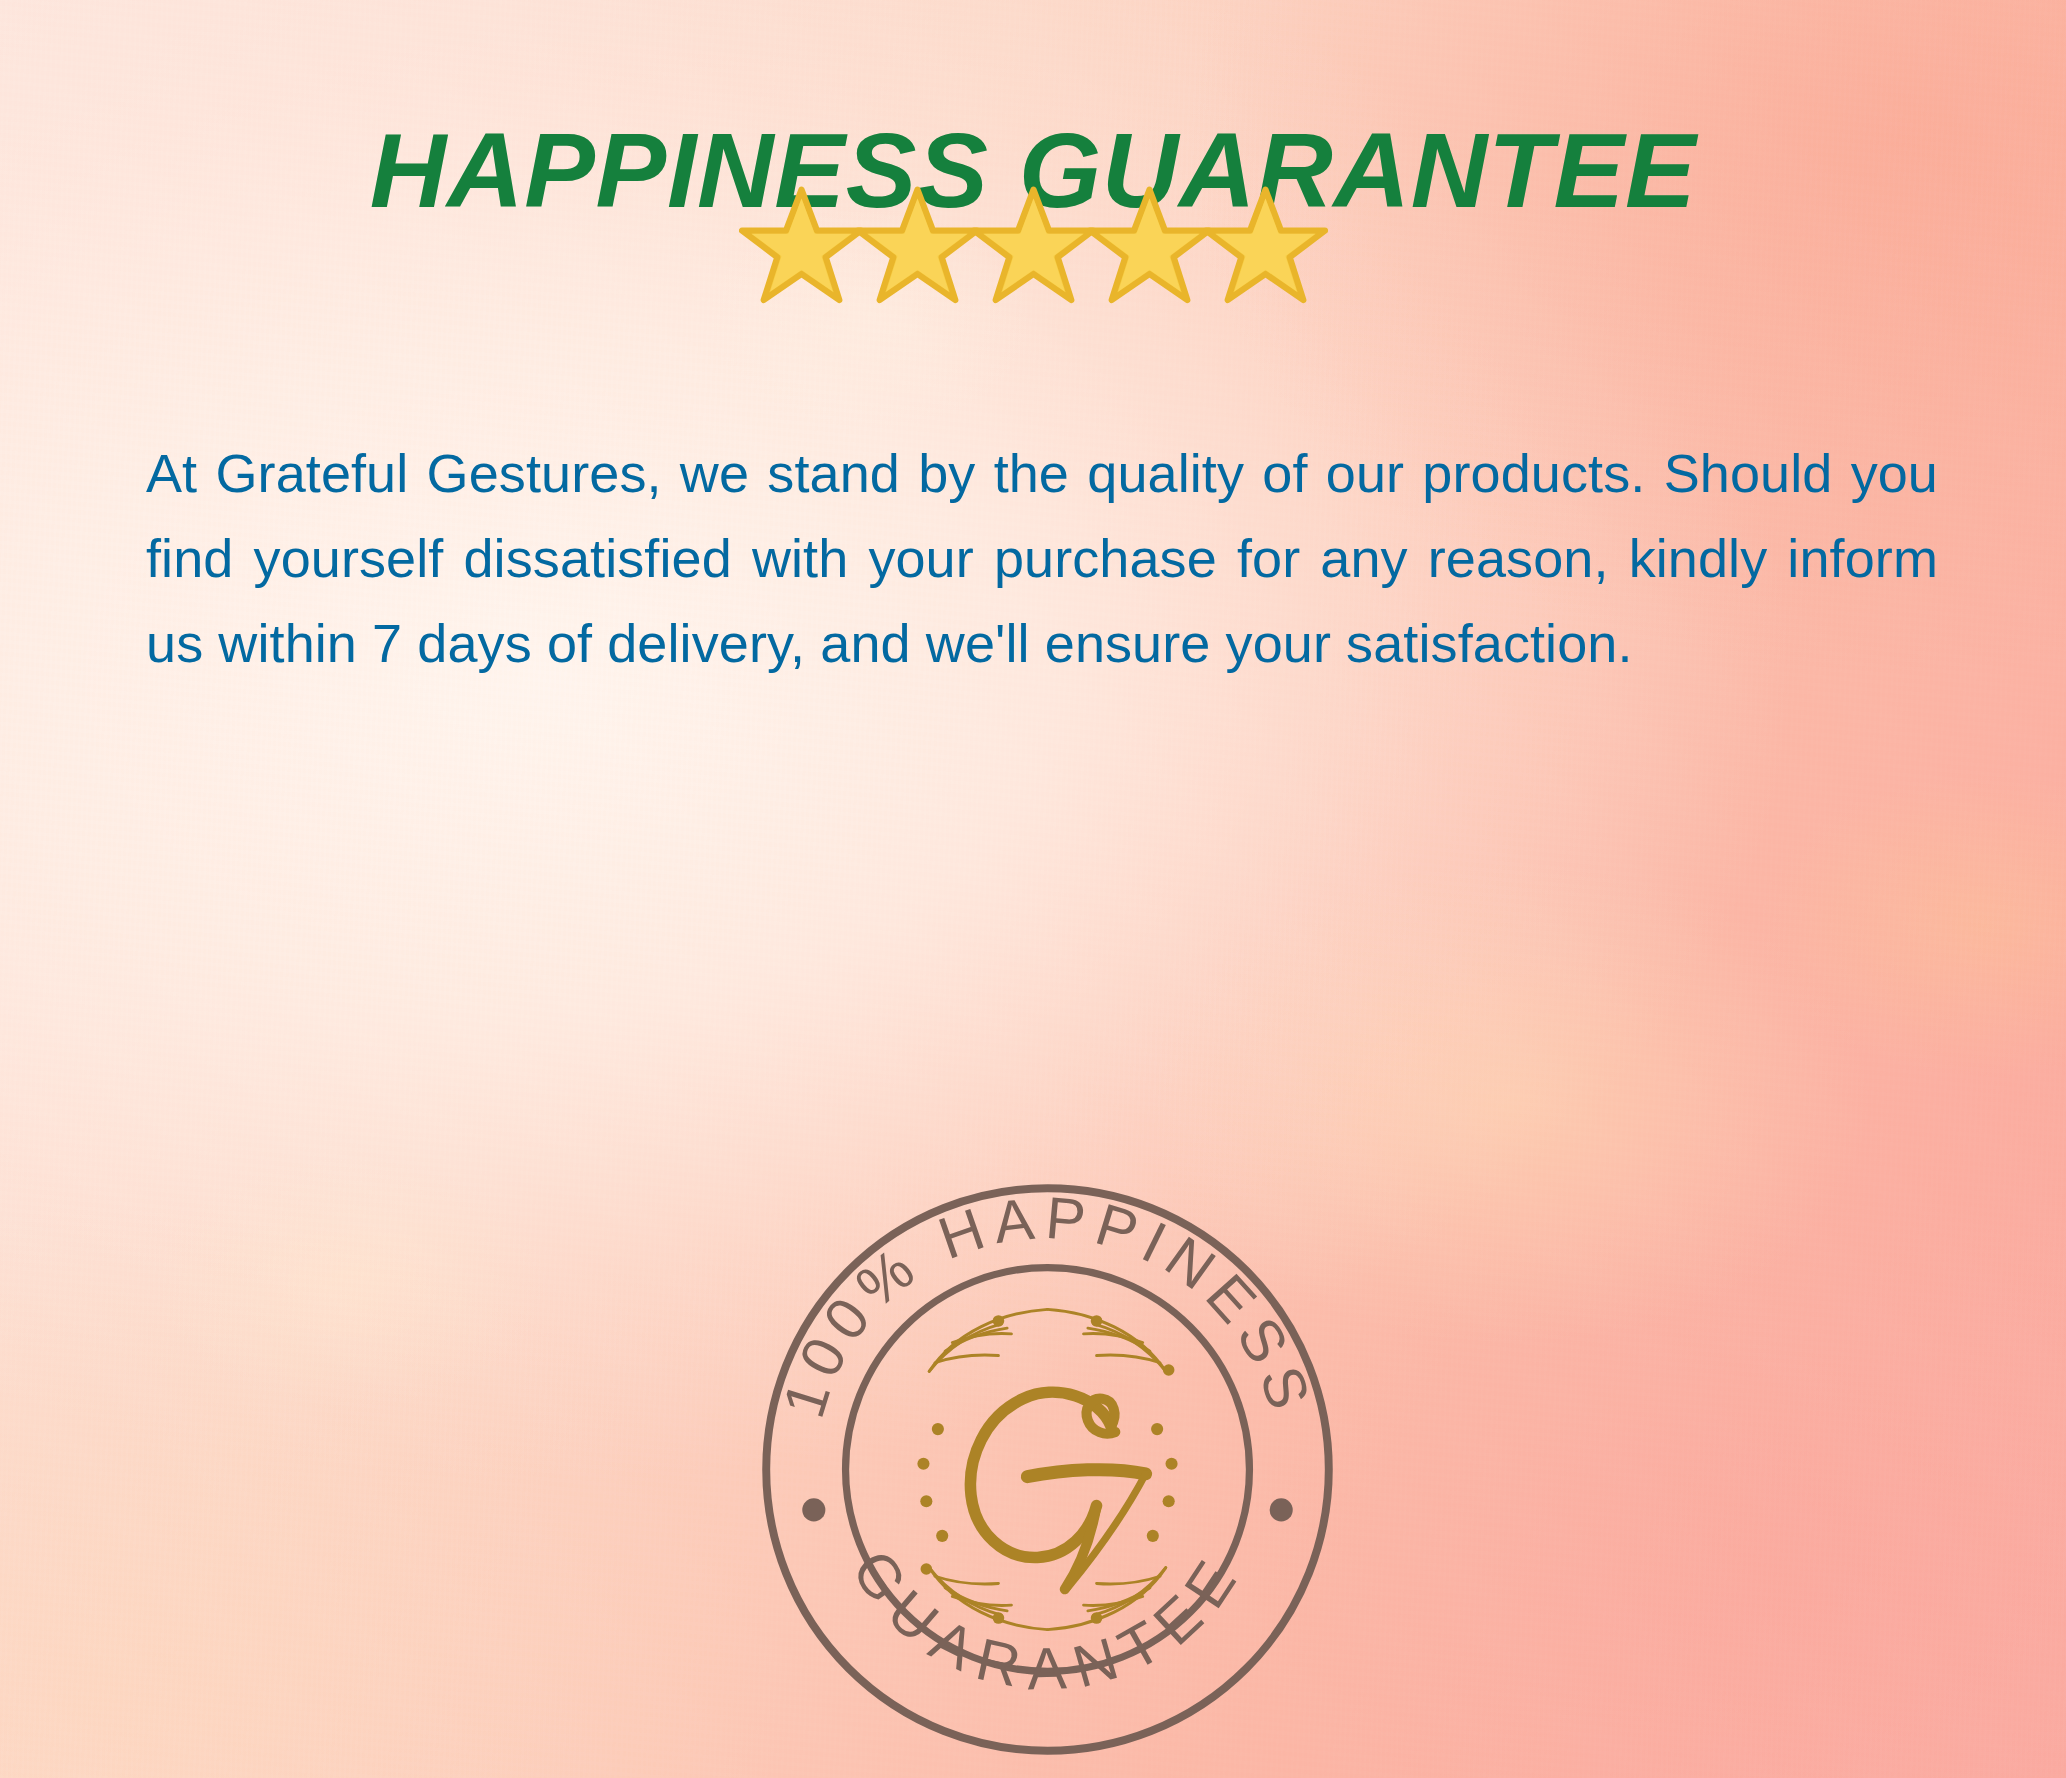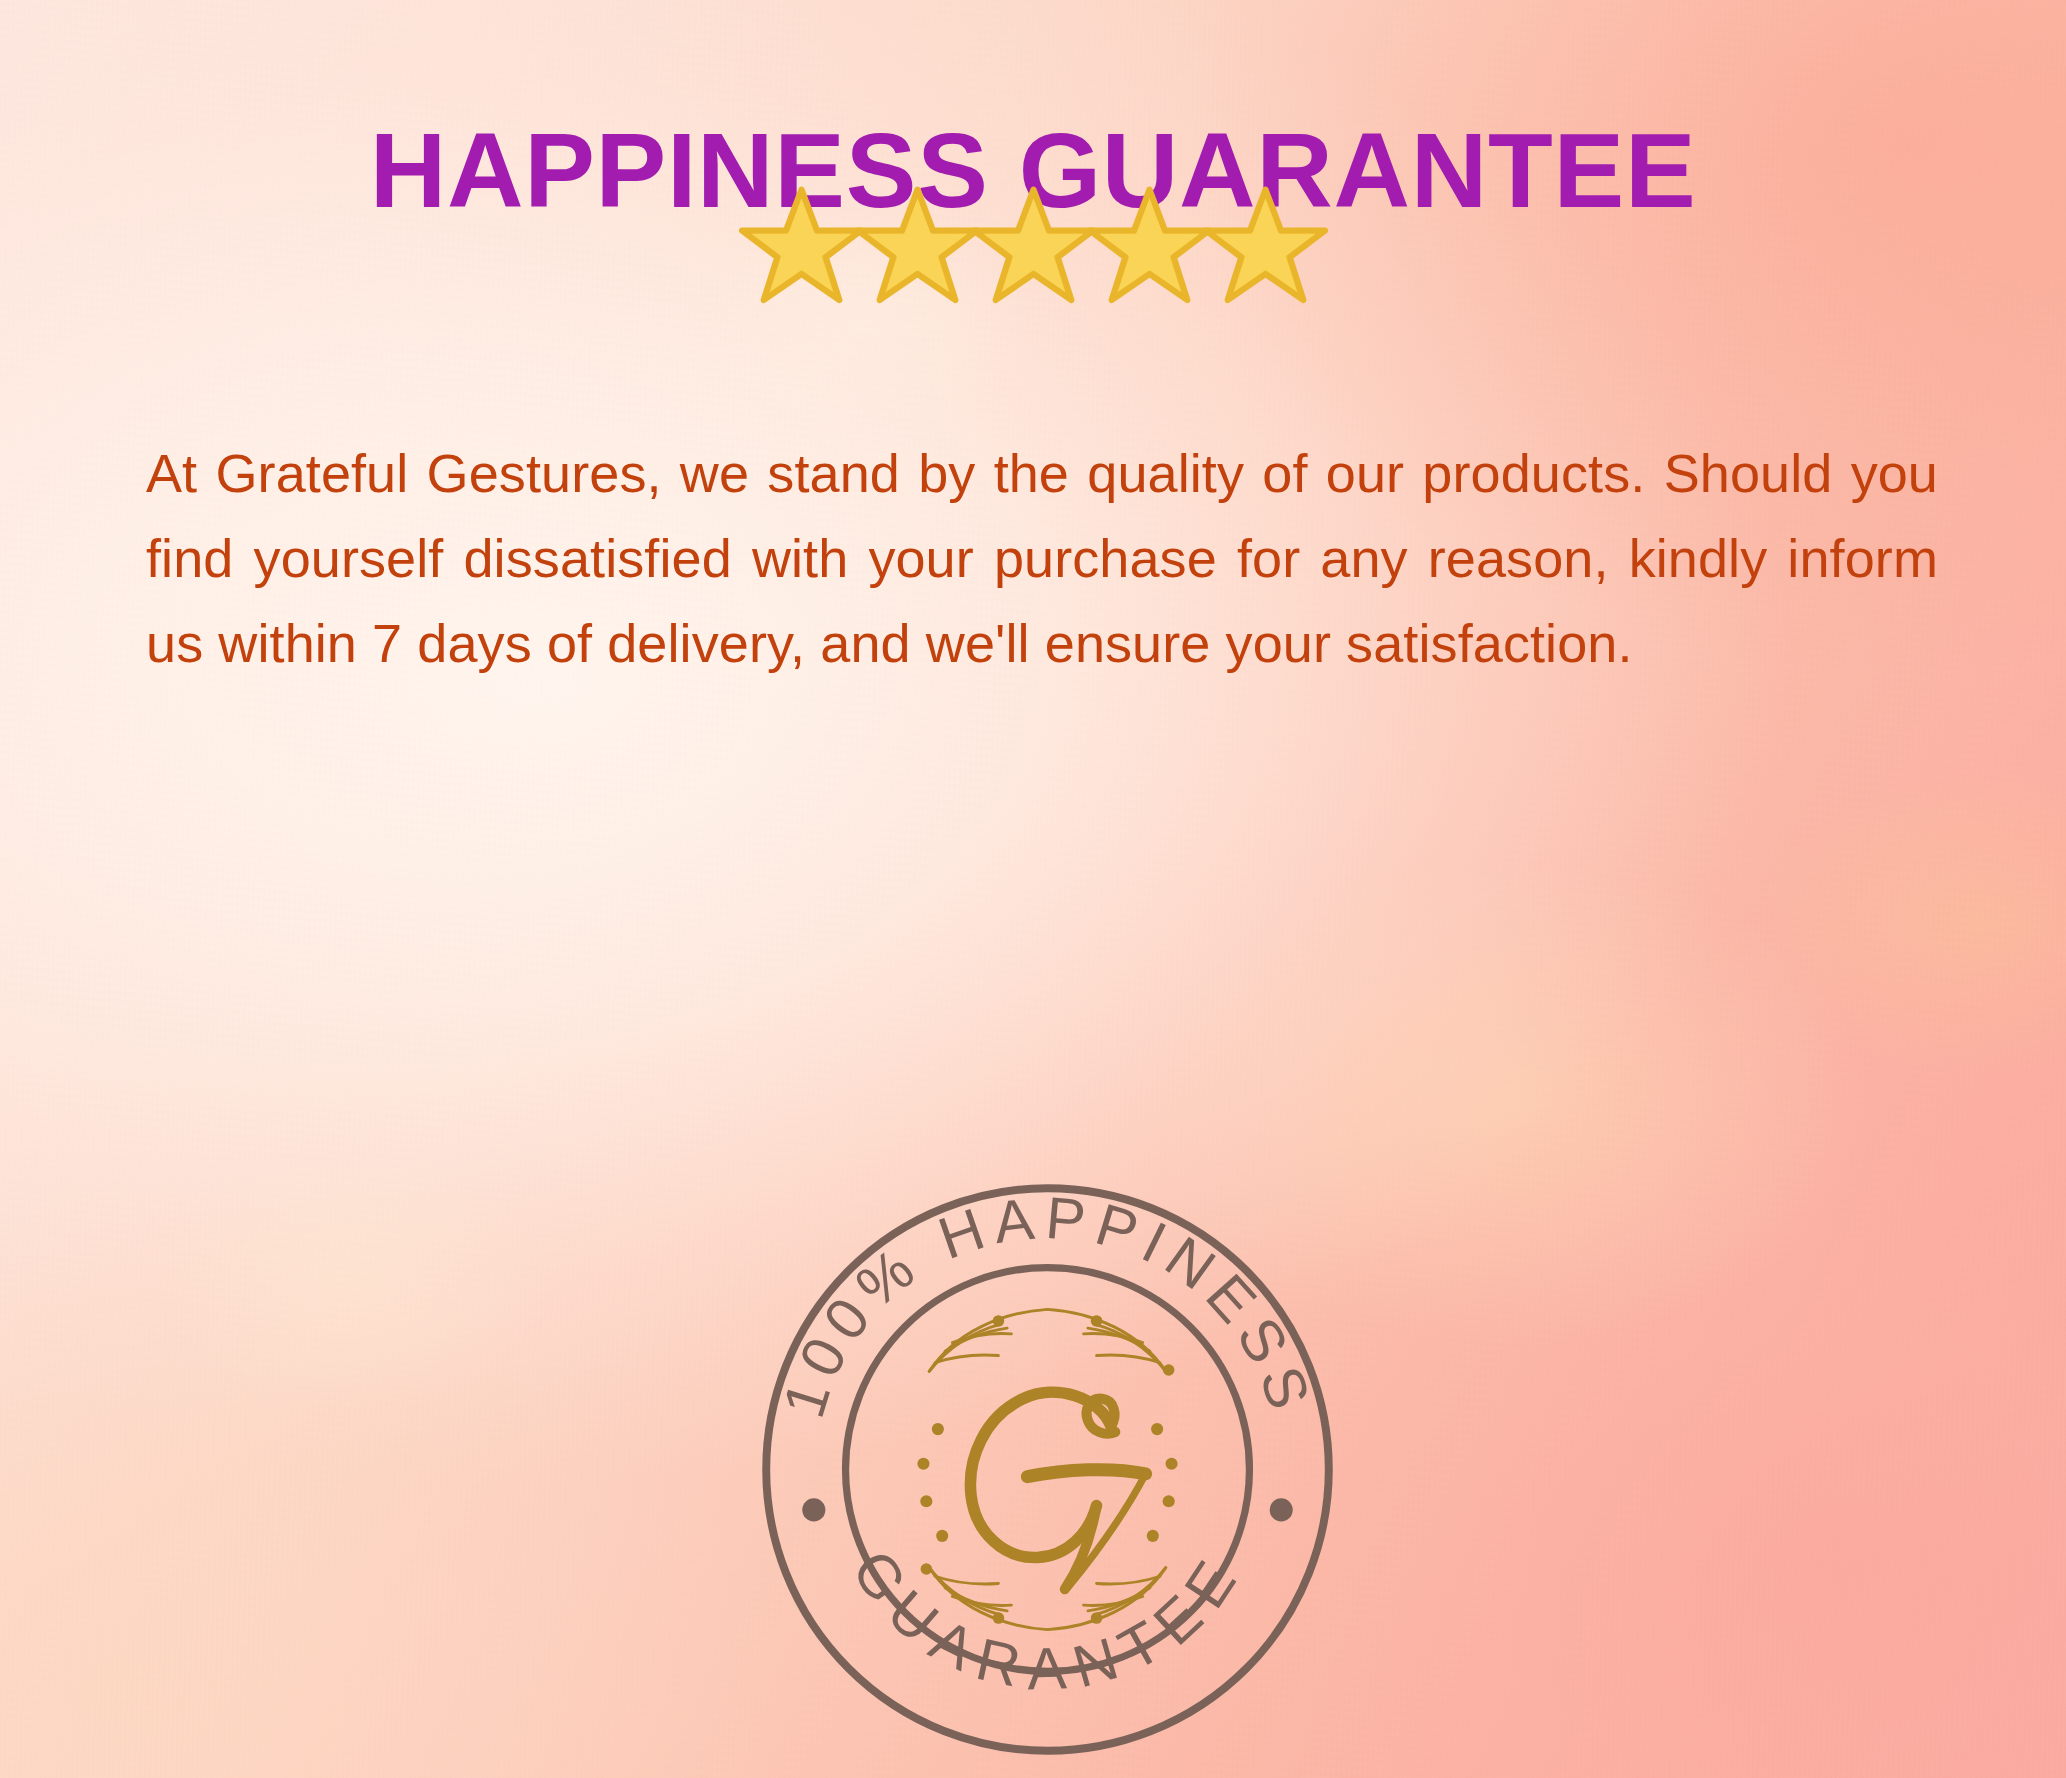--- a/index.html
+++ b/index.html
@@ -103,22 +103,23 @@
     position: absolute;
     top: 46px;
     left: 0;
     width: 100%;
     text-align: center;
     font-family: "Liberation Sans", sans-serif;
     font-weight: 700;
     font-size: 106px;
     line-height: 1;
     letter-spacing: 0.7px;
-    color: #a21caf;
+    color: #15803d;
     white-space: nowrap;
+    font-style: italic;
   }
 
   
   .stars {
     position: absolute;
     top: 186px;
     left: 0;
     width: 100%;
     display: flex;
     justify-content: center;
@@ -137,21 +138,21 @@
     position: absolute;
     left: 146px;
     top: 431px;
     width: 1792px;
   }
   .para {
     font-family: "Liberation Sans", sans-serif;
     font-weight: 400;
     font-size: 54px;
     line-height: 85px;
-    color: #c2410c;
+    color: #0369a1;
     text-align: justify;
     letter-spacing: 0.1px;
     margin: 0;
   }
   .para.p2 {
     margin-top: 73px;
   }
 
   
   .seal-wrap {

